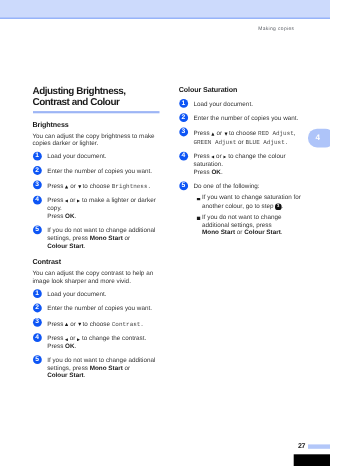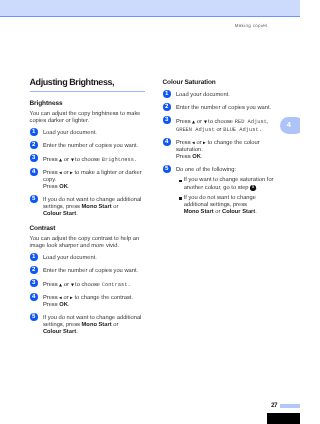--- a/index.html
+++ b/index.html
@@ -43,21 +43,21 @@
 
 <div class="page">
   <div class="topband"></div>
   <div class="topline"></div>
   <div class="runhead">Making copies</div>
   <div class="chaptab">
       <span>4</span>
     </div>
 
   <div class="col col1">
-    <h1><span>Adjusting Brightness,</span><br></h1>
+    <h1><span>Adjusting Brightness,</span><br><span>Contrast and Colour</span></h1>
     <div class="rule"></div>
 
     <h2 class="h2a">Brightness</h2>
     <p class="intro">You can adjust the copy brightness to make copies darker or lighter.</p>
     <ol class="steps">
       <li class="step"><span class="num">1</span><span>Load your document.</span></li>
       <li class="step"><span class="num">2</span><span>Enter the number of copies you want.</span></li>
       <li class="step"><span class="num">3</span><span>Press <span class="ar"><svg viewBox="0 0 10 10" width="3" height="3.8" aria-hidden="true">
                 <polygon points="5,0 10,10 0,10" fill="#1a1a1a"></polygon>
               </svg></span> or <span class="ar"><svg viewBox="0 0 10 10" width="3" height="3.8" aria-hidden="true">

